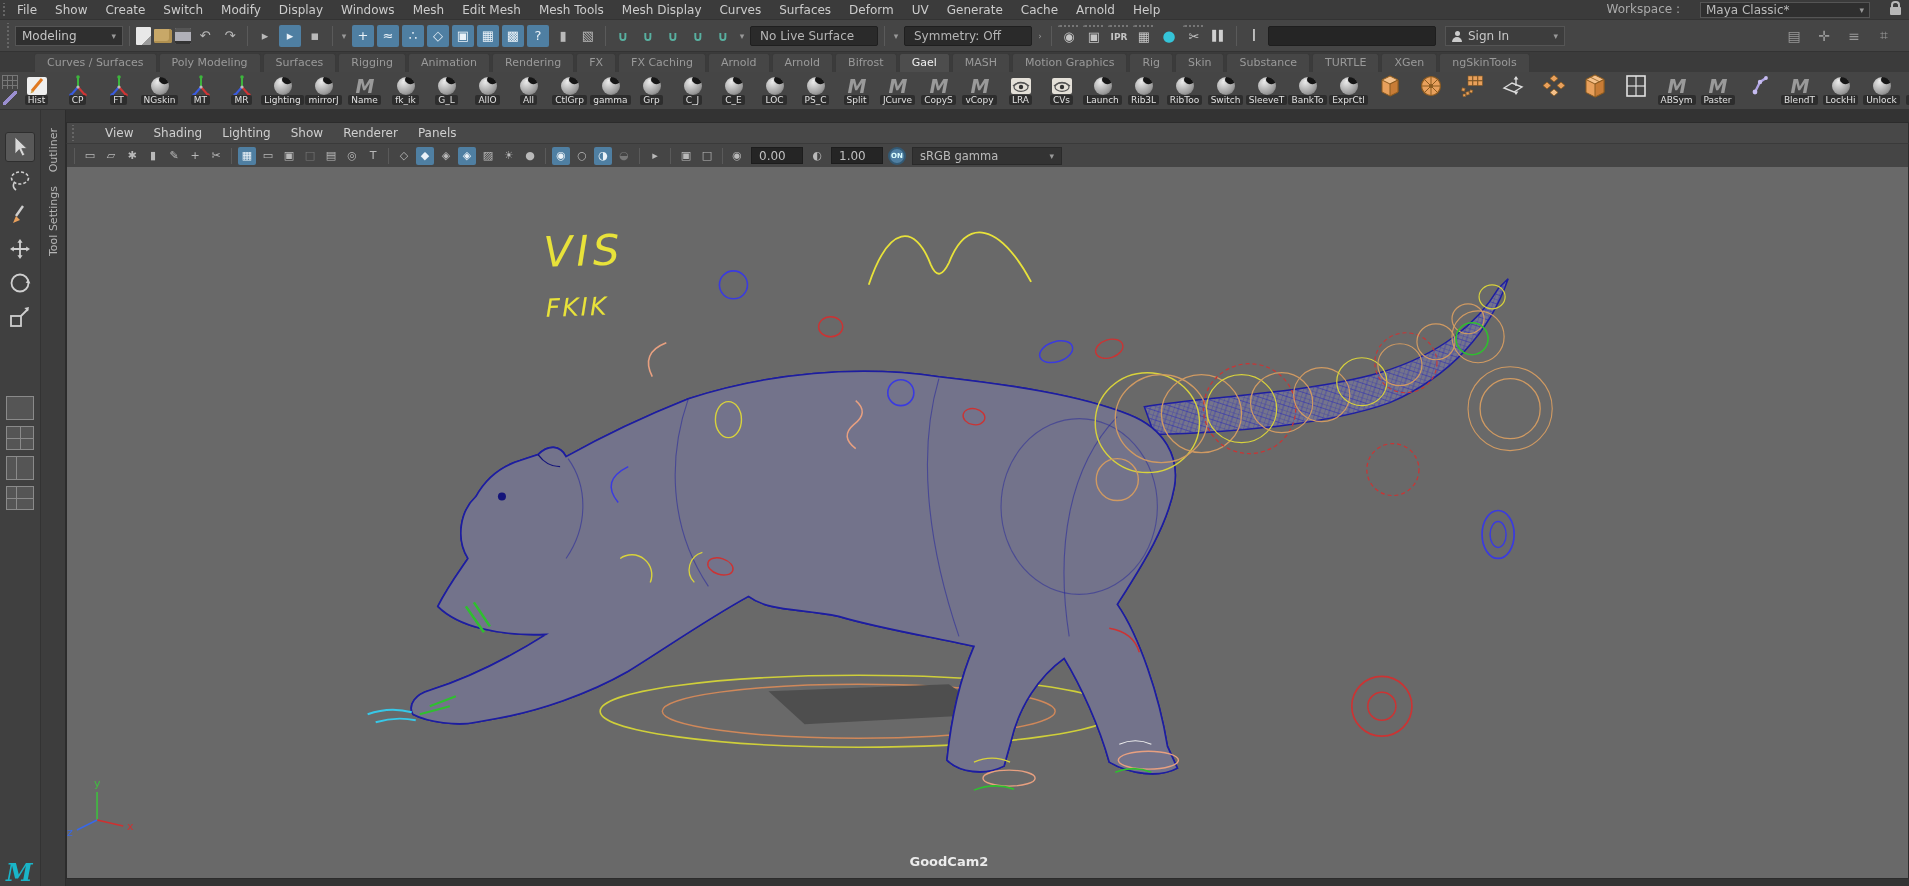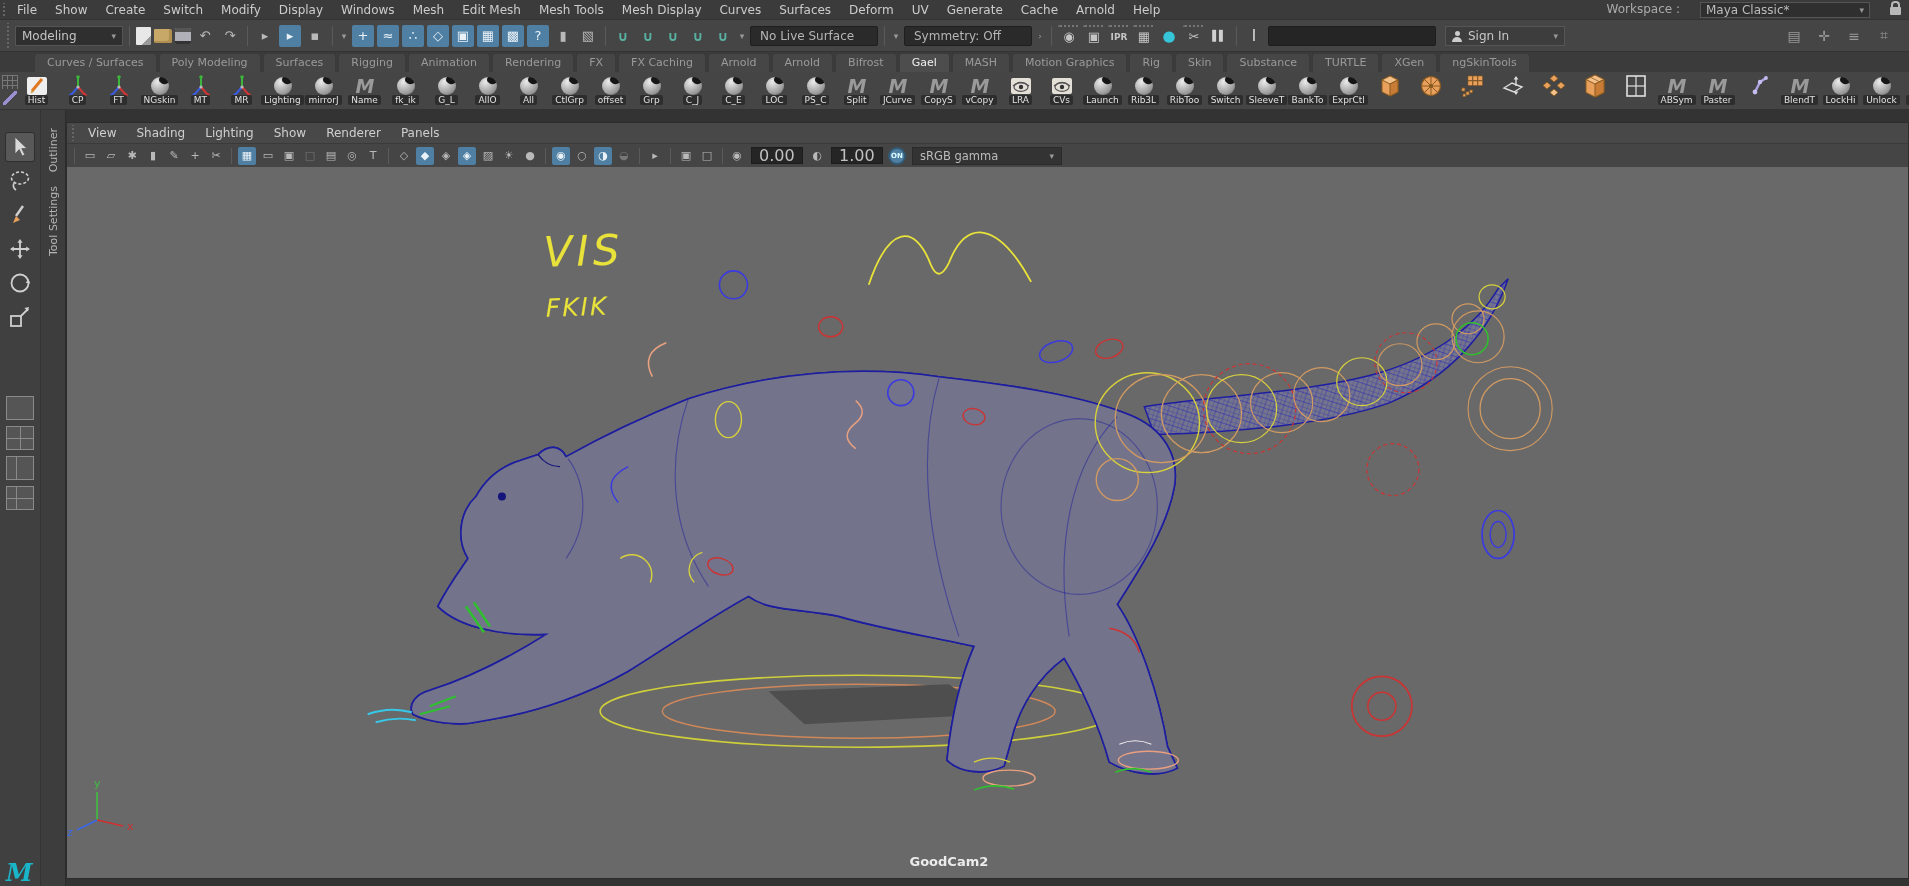--- a/index.html
+++ b/index.html
@@ -65,26 +65,26 @@
   #layouts{margin-top:60px;display:flex;flex-direction:column;gap:6px;}
   .lay{width:28px;height:24px;border:1px solid #8a8a8a;background:#555;}
   .lay2{background:linear-gradient(#8a8a8a 1px,transparent 1px) center/100% 50% no-repeat #555,linear-gradient(90deg,#8a8a8a 1px,transparent 1px);background-size:50% 100%,50% 100%;background-position:center;}
   .lay2{background-color:#555;background-image:linear-gradient(#8a8a8a,#8a8a8a),linear-gradient(#8a8a8a,#8a8a8a);background-size:100% 1px,1px 100%;background-position:center,center;background-repeat:no-repeat;}
   .lay3{background-color:#555;background-image:linear-gradient(#8a8a8a,#8a8a8a);background-size:1px 100%;background-position:35% 0;background-repeat:no-repeat;}
   .lay4{background-color:#555;background-image:linear-gradient(#8a8a8a,#8a8a8a),linear-gradient(#8a8a8a,#8a8a8a);background-size:1px 100%,100% 1px;background-position:35% 0,center;background-repeat:no-repeat;}
   #maya-logo{position:absolute;bottom:4px;left:6px;width:28px;height:24px;color:#19b5c8;font-weight:bold;font-size:24px;font-style:italic;font-family:"DejaVu Serif",serif;}
   #sidestrip{width:26px;background:#3d3d3d;display:flex;flex-direction:column;align-items:center;padding-top:18px;gap:14px;border-left:1px solid #333;border-right:1px solid #2c2c2c;}
   .side-tab{writing-mode:vertical-rl;transform:rotate(180deg);color:#b5b5b5;font-size:11px;white-space:nowrap;cursor:default;}
   #viewportWrap{flex:1;display:flex;flex-direction:column;background:#333;padding-top:12px;}
-  #panelMenu{height:22px;background:#484848;display:flex;align-items:center;gap:1px;border:1px solid #2c2c2c;border-bottom:1px solid #3a3a3a;padding-left:2px;}
+  #panelMenu{height:22px;background:#484848;display:flex;align-items:center;gap:18px;border:1px solid #2c2c2c;border-bottom:1px solid #3a3a3a;padding-left:2px;}
   .pm-item{padding:2px 10px;color:#cfcfcf;font-size:12px;cursor:default;}
   #panelIcons{height:23px;background:#454545;display:flex;align-items:center;gap:2px;border-left:1px solid #2c2c2c;border-right:1px solid #2c2c2c;padding:0 4px;}
   #panelIcons .tbi{height:18px;min-width:18px;font-size:11px;}
   #panelIcons .tbi.sep{min-width:1px;width:1px;height:16px;}
-  .vfield{background:#252525;border:1px solid #1d1d1d;color:#c0c0c0;height:17px;min-width:52px;display:flex;align-items:center;padding:0 7px;font-size:16px;margin:0 3px;}
+  .vfield{background:#252525;border:1px solid #1d1d1d;color:#c0c0c0;height:17px;min-width:52px;display:flex;align-items:center;padding:0 7px;font-size:12px;margin:0 3px;}
   .onbadge{width:18px;height:18px;border-radius:50%;background:#4f7fa2;color:#dff;font-size:7px;font-weight:bold;display:flex;align-items:center;justify-content:center;border:2px solid #335a75;}
   .cs-dd{background:#333;border:1px solid #2a2a2a;color:#bbb;height:18px;width:150px;display:flex;align-items:center;justify-content:space-between;padding:0 7px;font-size:11.5px;margin-left:4px;}
   #canvas{flex:1;position:relative;background:#696969;border:1px solid #2c2c2c;border-top:none;overflow:hidden;}
   #canvas svg{position:absolute;inset:0;width:100%;height:100%;}
   #bottomstrip{height:7px;background:#333;}
   .hidden-defs{position:absolute;width:0;height:0;overflow:hidden;}
 </style>
 </head>
 <body>
 
@@ -501,21 +501,21 @@
         <div class="shelf-item">
         <svg class="si-icon">
             <use href="#sym-python" xlink:href="#sym-python"></use>
           </svg>
         <span class="si-label">CtlGrp</span>
       </div>
         <div class="shelf-item">
         <svg class="si-icon">
             <use href="#sym-python" xlink:href="#sym-python"></use>
           </svg>
-        <span class="si-label">offset</span>
+        <span class="si-label">gamma</span>
       </div>
         <div class="shelf-item">
         <svg class="si-icon">
             <use href="#sym-python" xlink:href="#sym-python"></use>
           </svg>
         <span class="si-label">Grp</span>
       </div>
         <div class="shelf-item">
         <svg class="si-icon">
             <use href="#sym-python" xlink:href="#sym-python"></use>

